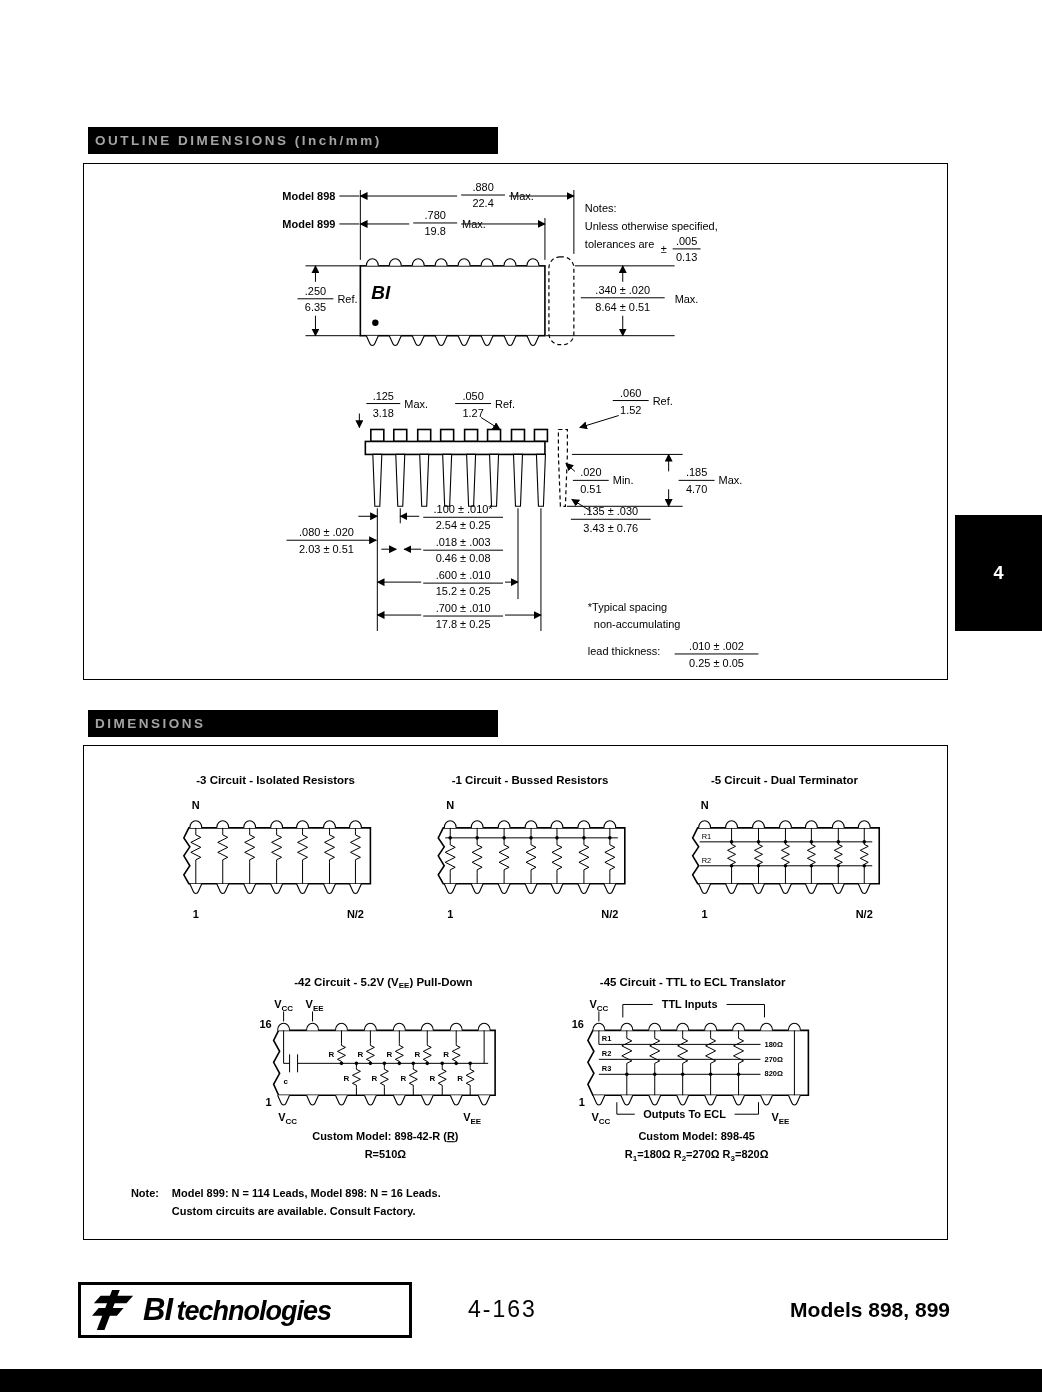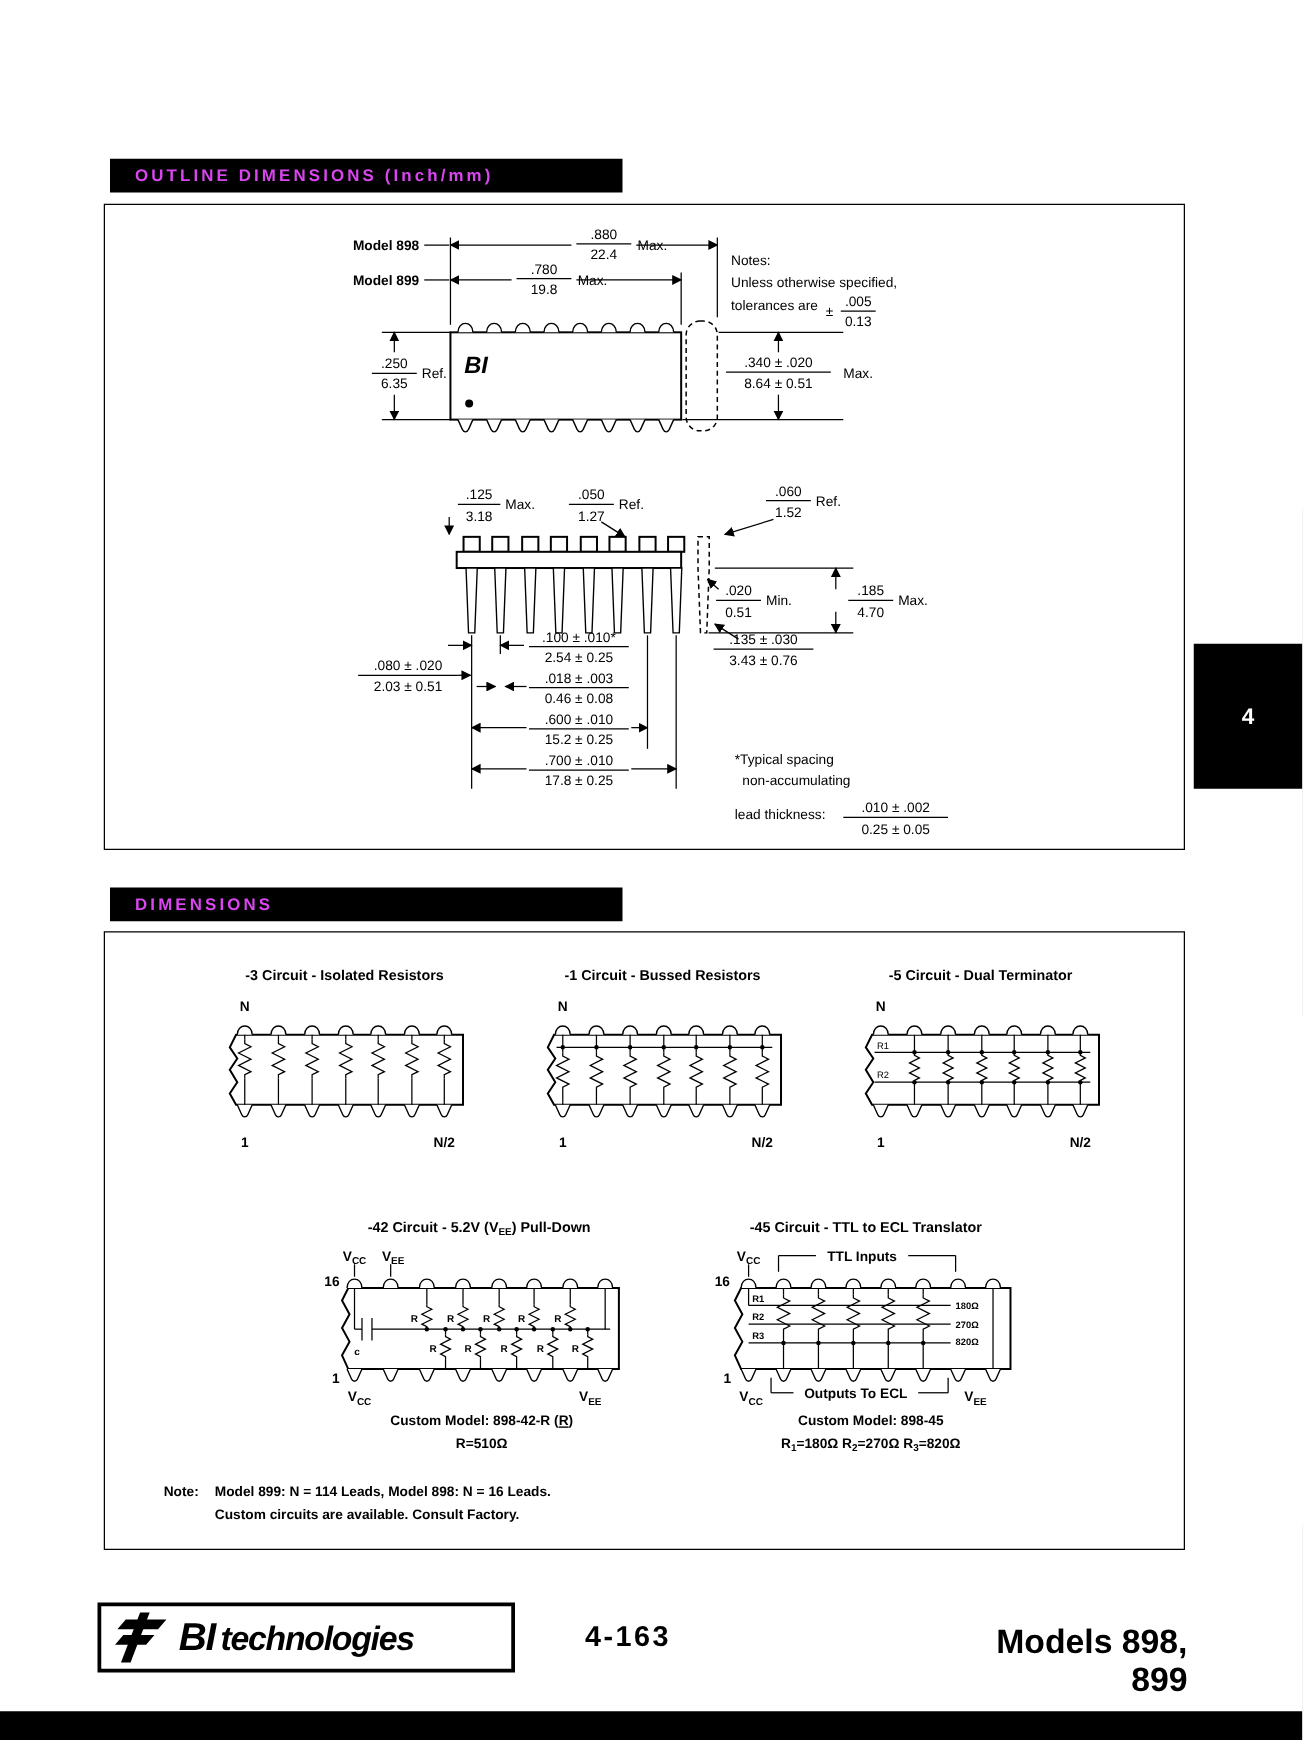--- a/index.html
+++ b/index.html
@@ -1,33 +1,33 @@
 <!DOCTYPE html>
 <html><head>
 <meta charset="utf-8">
 <style>
   html,body{margin:0;padding:0;background:#e8e8e8;}
   .page{position:relative;width:1042px;height:1392px;background:#ffffff;overflow:hidden;
         font-family:"Liberation Sans",sans-serif;color:#000;}
-  .sec-bar{position:absolute;background:#000;color:#d946ef;font-weight:bold;
+  .sec-bar{position:absolute;background:#000;color:#a3a3a3;font-weight:bold;
            font-size:13.5px;letter-spacing:2.5px;line-height:27px;height:27px;
-           padding-left:20px;box-sizing:border-box;}
+           padding-left:7px;box-sizing:border-box;}
   .frame{position:absolute;border:1.6px solid #000;background:#fff;box-sizing:border-box;}
   .side-tab{position:absolute;left:955px;top:515px;width:87px;height:116px;background:#000;
             color:#fff;display:flex;align-items:center;justify-content:center;
             font-weight:bold;font-size:18px;}
   .footer-logo{position:absolute;left:78px;top:1282px;width:334px;height:56px;
                border:3px solid #000;display:flex;align-items:center;gap:6px;
                padding-left:10px;box-sizing:border-box;background:#fff;}
   .brand{font-style:italic;font-weight:bold;white-space:nowrap;}
   .brand .bi{font-size:31px;letter-spacing:-1px;}
   .brand .rest{font-size:27px;letter-spacing:-1px;}
-  .page-num{position:absolute;left:468px;top:1296px;font-size:23px;font-weight:bold;letter-spacing:2px;}
+  .page-num{position:absolute;left:468px;top:1296px;font-size:23px;font-weight:normal;letter-spacing:2px;}
   .models{position:absolute;left:768px;top:1298px;width:182px;text-align:right;
-          font-size:27px;font-weight:bold;}
+          font-size:21px;font-weight:bold;}
   .bottom-bar{position:absolute;left:0;right:0;bottom:0;height:23px;background:#000;}
   svg{display:block;}
   .ln{stroke:#000;stroke-width:1;fill:none;}
   .thk{stroke:#000;stroke-width:1.6;fill:#fff;}
   .dash{stroke:#000;stroke-width:1.2;fill:none;stroke-dasharray:4 3;}
   .wbg{fill:#fff;stroke:none;}
   .t{font-family:"Liberation Sans",sans-serif;font-size:11px;fill:#000;}
   .tb{font-family:"Liberation Sans",sans-serif;font-size:11px;font-weight:bold;fill:#000;}
   .st{font-family:"Liberation Sans",sans-serif;font-size:11.5px;font-weight:bold;fill:#000;}
   .s8{font-size:8px;}

